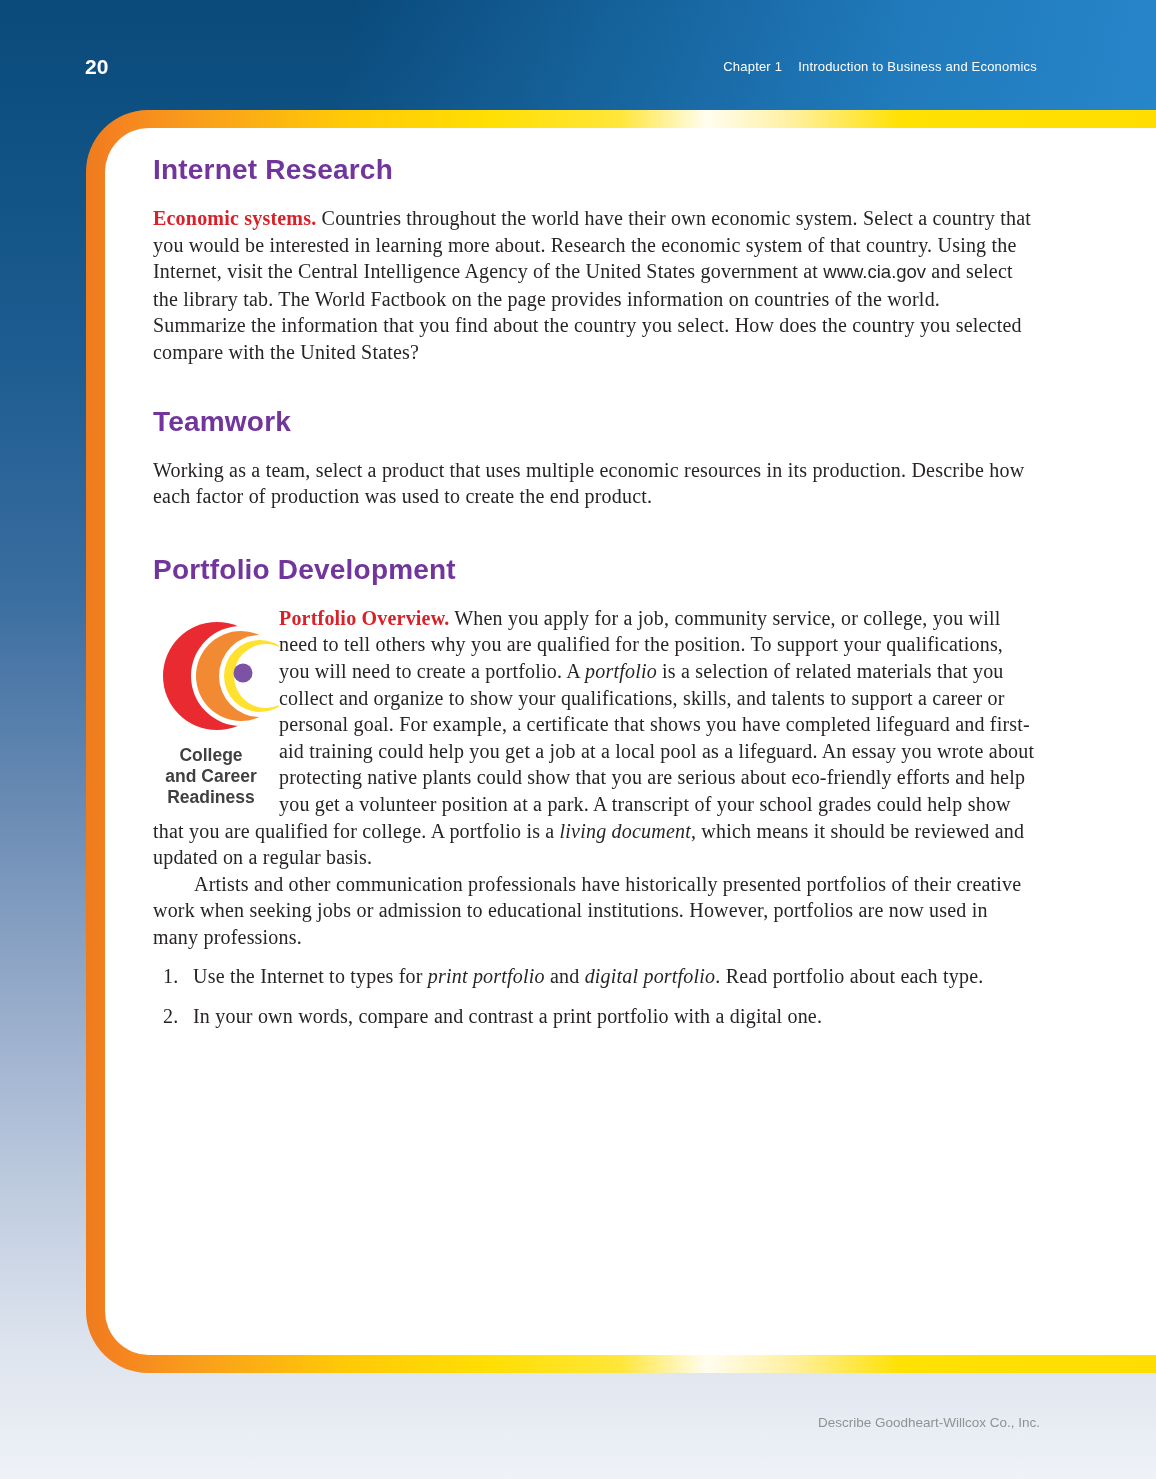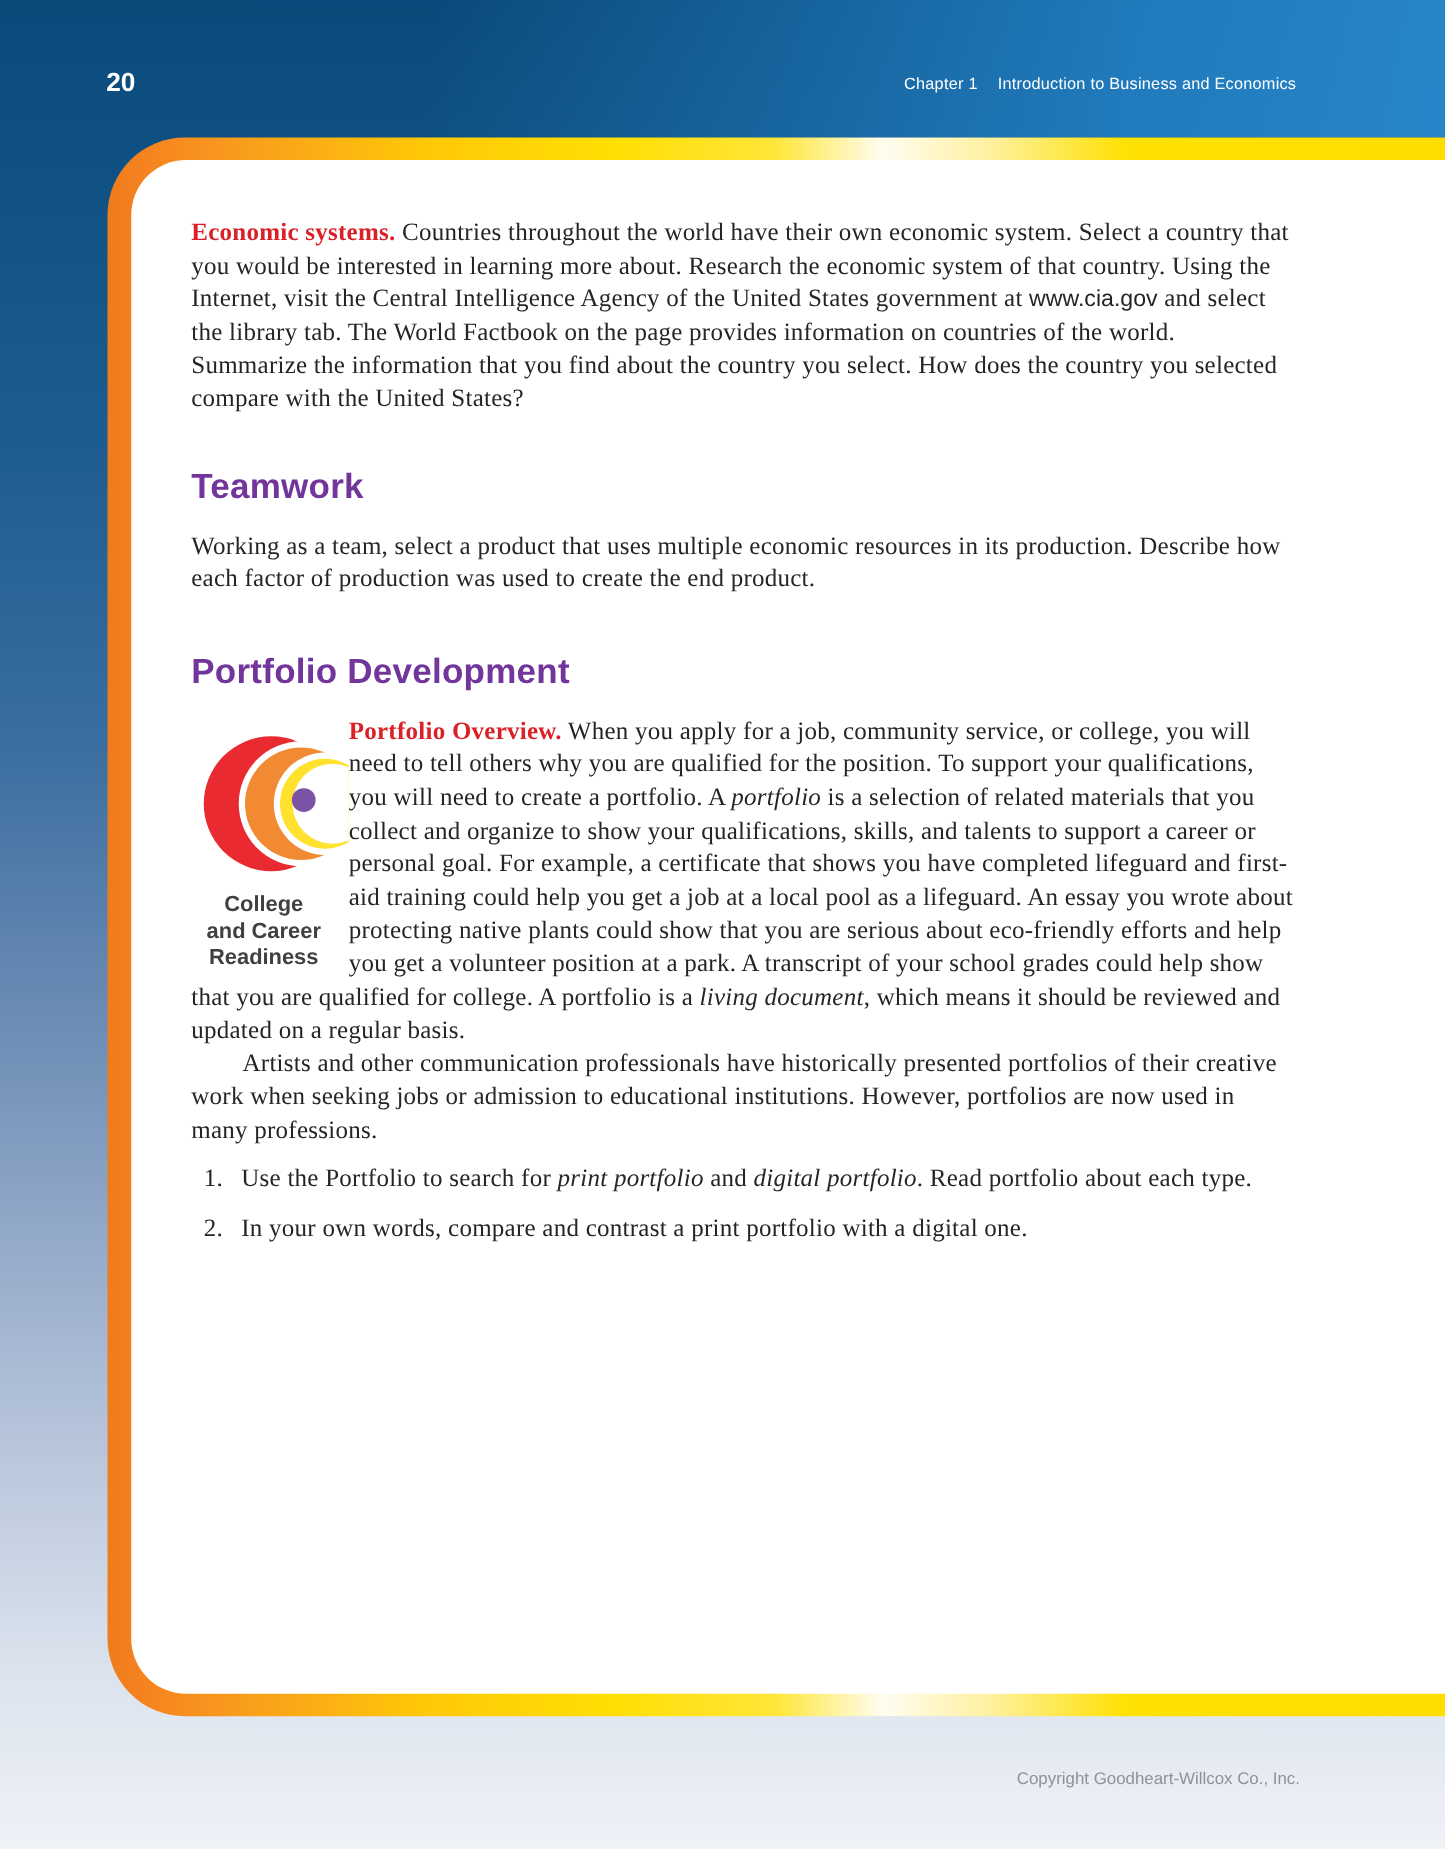--- a/index.html
+++ b/index.html
@@ -74,20 +74,21 @@
 
   <div class="page-number">20</div>
 
   <div class="running-head">
     <span>Chapter 1</span><span class="rh-title">Introduction to Business and Economics</span>
   </div>
 
   <div class="frame">
     <div class="panel">
 
+      <h1 class="sec-title">Internet Research</h1>
       <p class="body-text"><span class="lead-in">Economic systems.</span><span> Countries throughout the world have their own economic system. Select a country that you would be interested in learning more about. Research the economic system of that country. Using the Internet, visit the Central Intelligence Agency of the United States government at </span><span class="sans">www.cia.gov</span><span> and select the library tab. The World Factbook on the page provides information on countries of the world. Summarize the information that you find about the country you select. How does the country you selected compare with the United States?</span></p>
 
       <h1 class="sec-title mt-teamwork">Teamwork</h1>
       <p class="body-text">Working as a team, select a product that uses multiple economic resources in its production. Describe how each factor of production was used to create the end product.</p>
 
       <h1 class="sec-title mt-portfolio">Portfolio Development</h1>
 
       <p class="body-text"><span class="ccr-float"><svg width="126" height="124" viewBox="0 0 126 124">
               <circle cx="64" cy="63" r="54" fill="#e92a30"></circle>
               <circle cx="88" cy="63" r="50" fill="#ffffff"></circle>
@@ -101,25 +102,25 @@
               <span style="display:block">and Career</span>
               <span style="display:block">Readiness</span>
             </span></span><span class="lead-in">Portfolio Overview.</span><span> When you apply for a job, community service, or college, you will need to tell others why you are qualified for the position. To support your qualifications, you will need to create a portfolio. A </span><span class="it">portfolio</span><span> is a selection of related materials that you collect and organize to show your qualifications, skills, and talents to support a career or personal goal. For example, a certificate that shows you have completed lifeguard and first-aid training could help you get a job at a local pool as a lifeguard. An essay you wrote about protecting native plants could show that you are serious about eco-friendly efforts and help you get a volunteer position at a park. A transcript of your school grades could help show that you are qualified for college. A portfolio is a </span><span class="it">living document</span><span>, which means it should be reviewed and updated on a regular basis.</span></p>
 
       <p class="body-text flow indent">Artists and other communication professionals have historically presented portfolios of their creative work when seeking jobs or admission to educational institutions. However, portfolios are now used in many professions.</p>
 
 
       <div class="num-list">
         <div class="num-item">
           <span class="num">1.</span>
-          <span class="num-body"><span>Use the Portfolio to search for </span><span class="it">print portfolio</span><span> and </span><span class="it">digital portfolio</span><span>. Read portfolio about each type.</span></span>
+          <span class="num-body"><span>Use the Internet to types for </span><span class="it">print portfolio</span><span> and </span><span class="it">digital portfolio</span><span>. Read portfolio about each type.</span></span>
         </div>
         <div class="num-item">
           <span class="num">2.</span>
           <span class="num-body"><span>In your own words, compare and contrast a print portfolio with a digital one.</span></span>
         </div>
       </div>
 
     </div>
   </div>
 
-  <div class="copyright">Copyright Goodheart-Willcox Co., Inc.</div>
+  <div class="copyright">Describe Goodheart-Willcox Co., Inc.</div>
 </div>
 
 </body></html>

